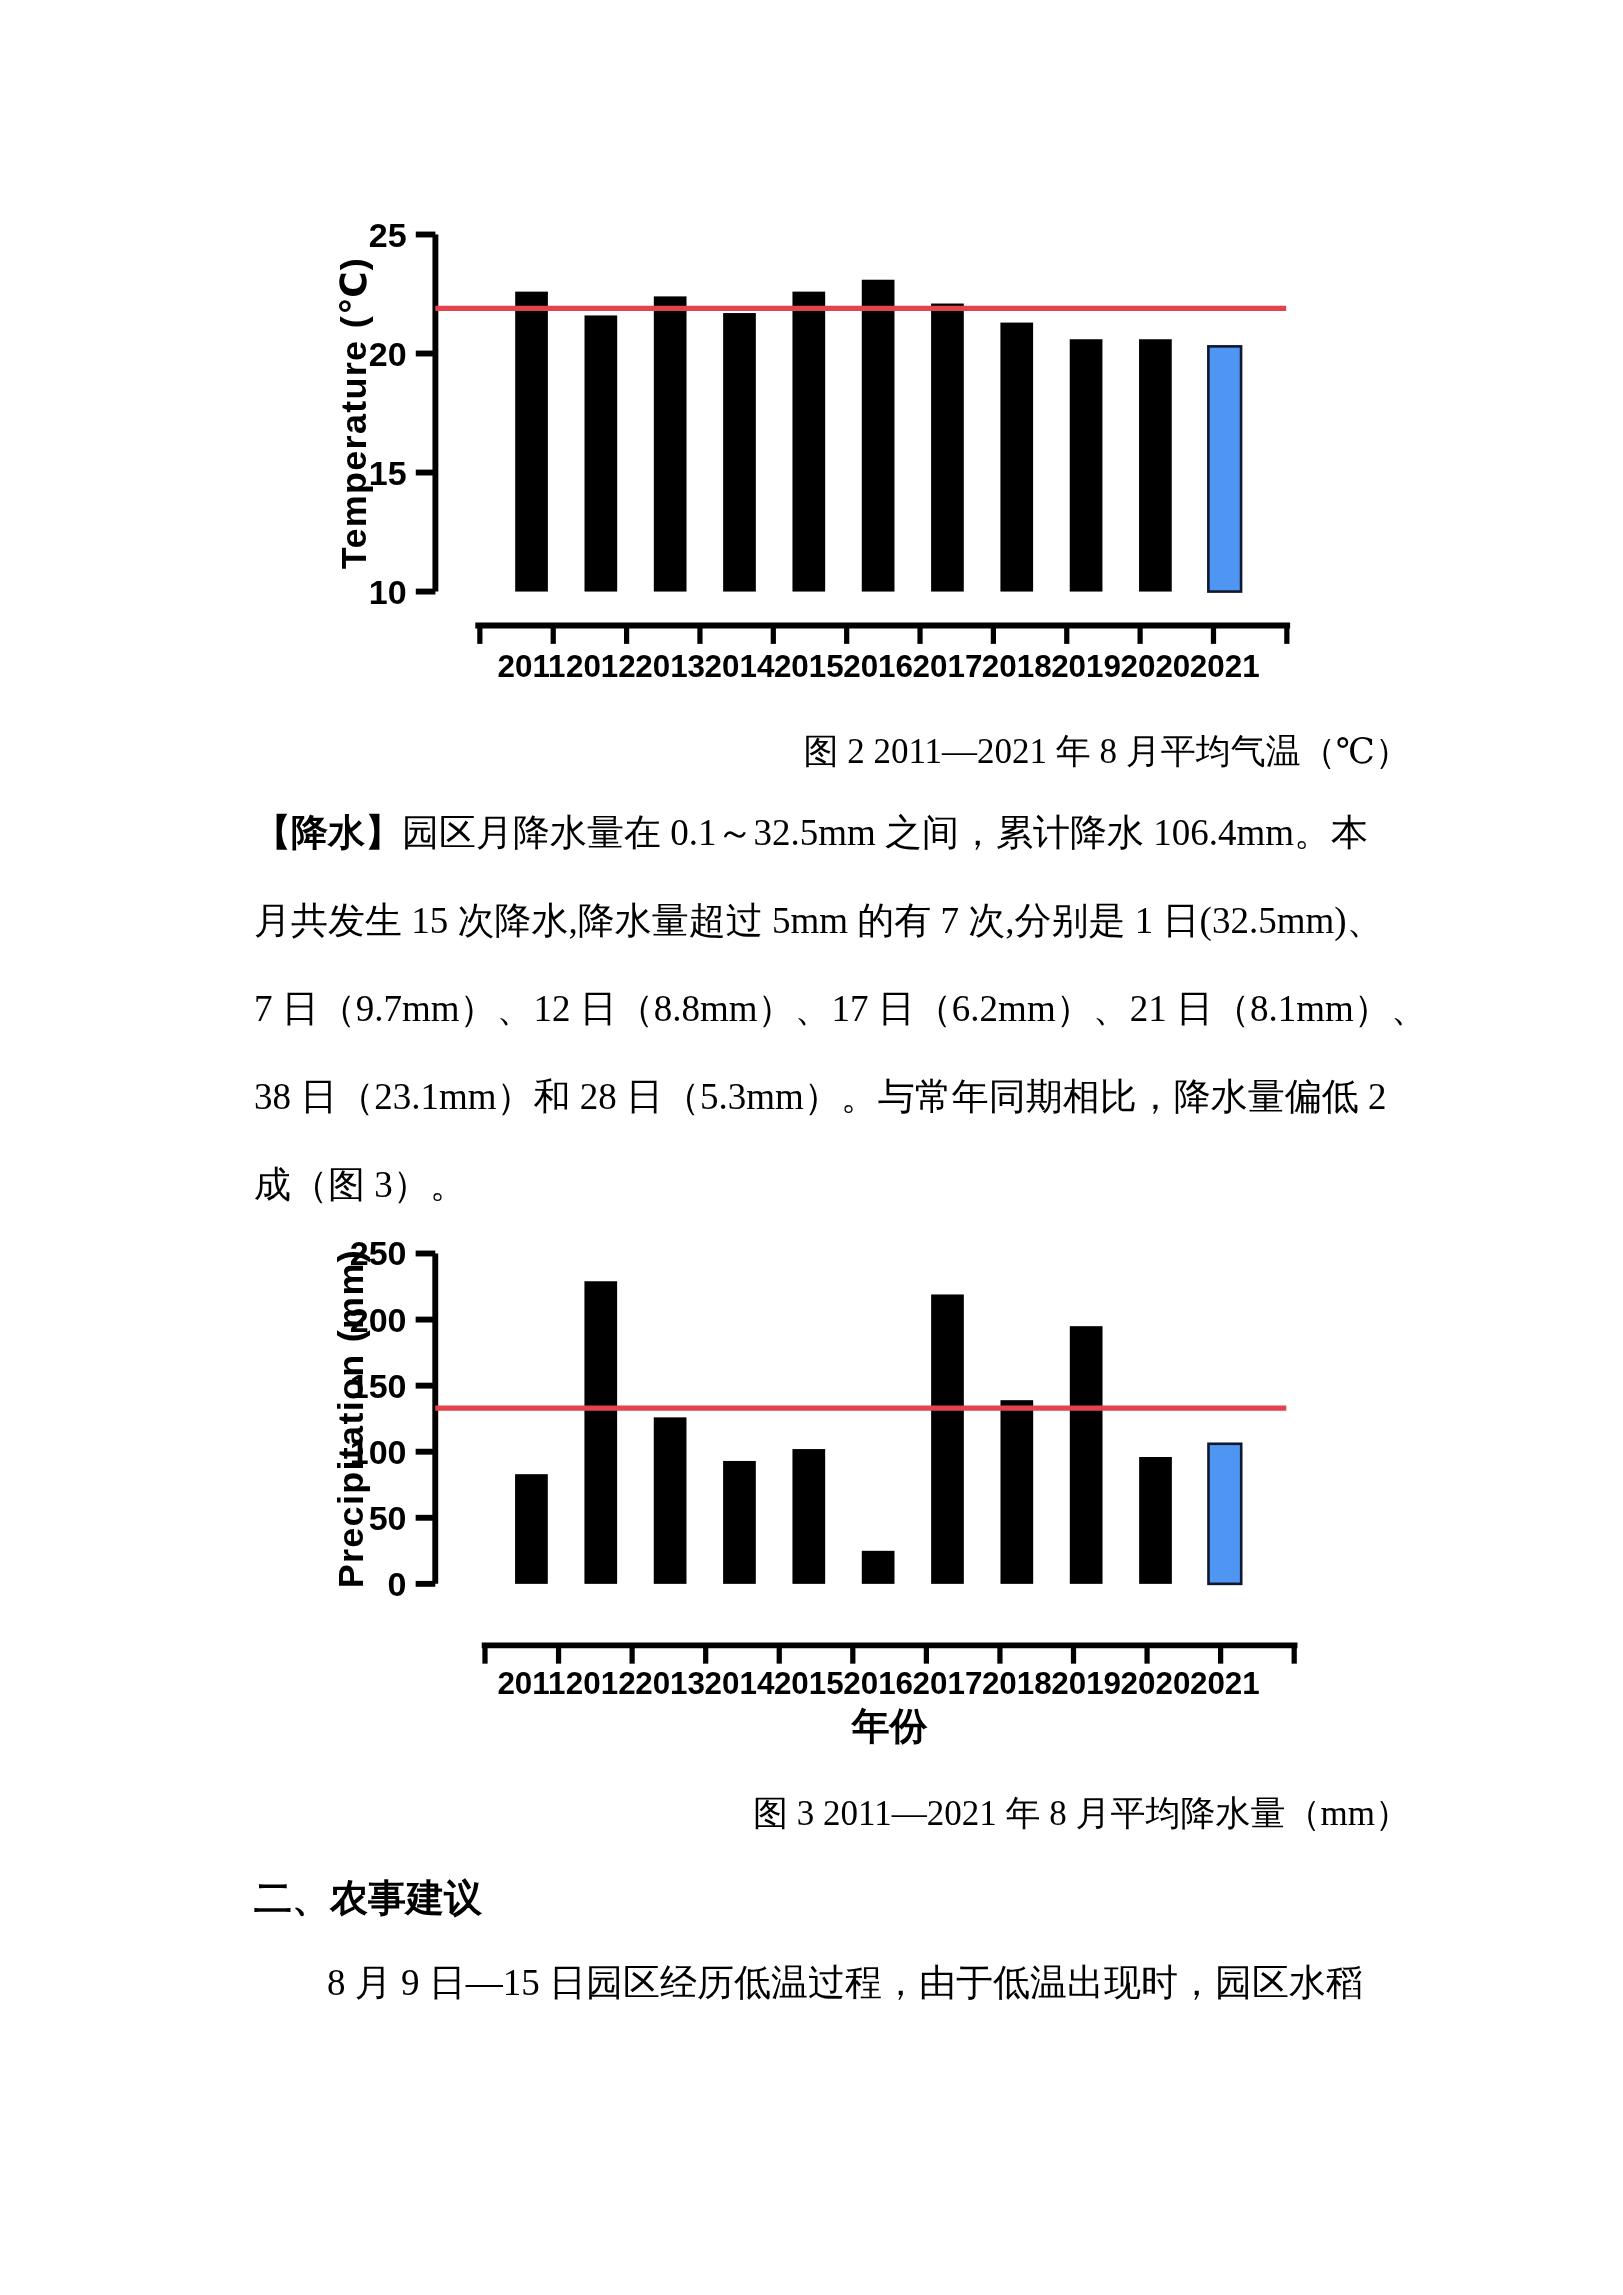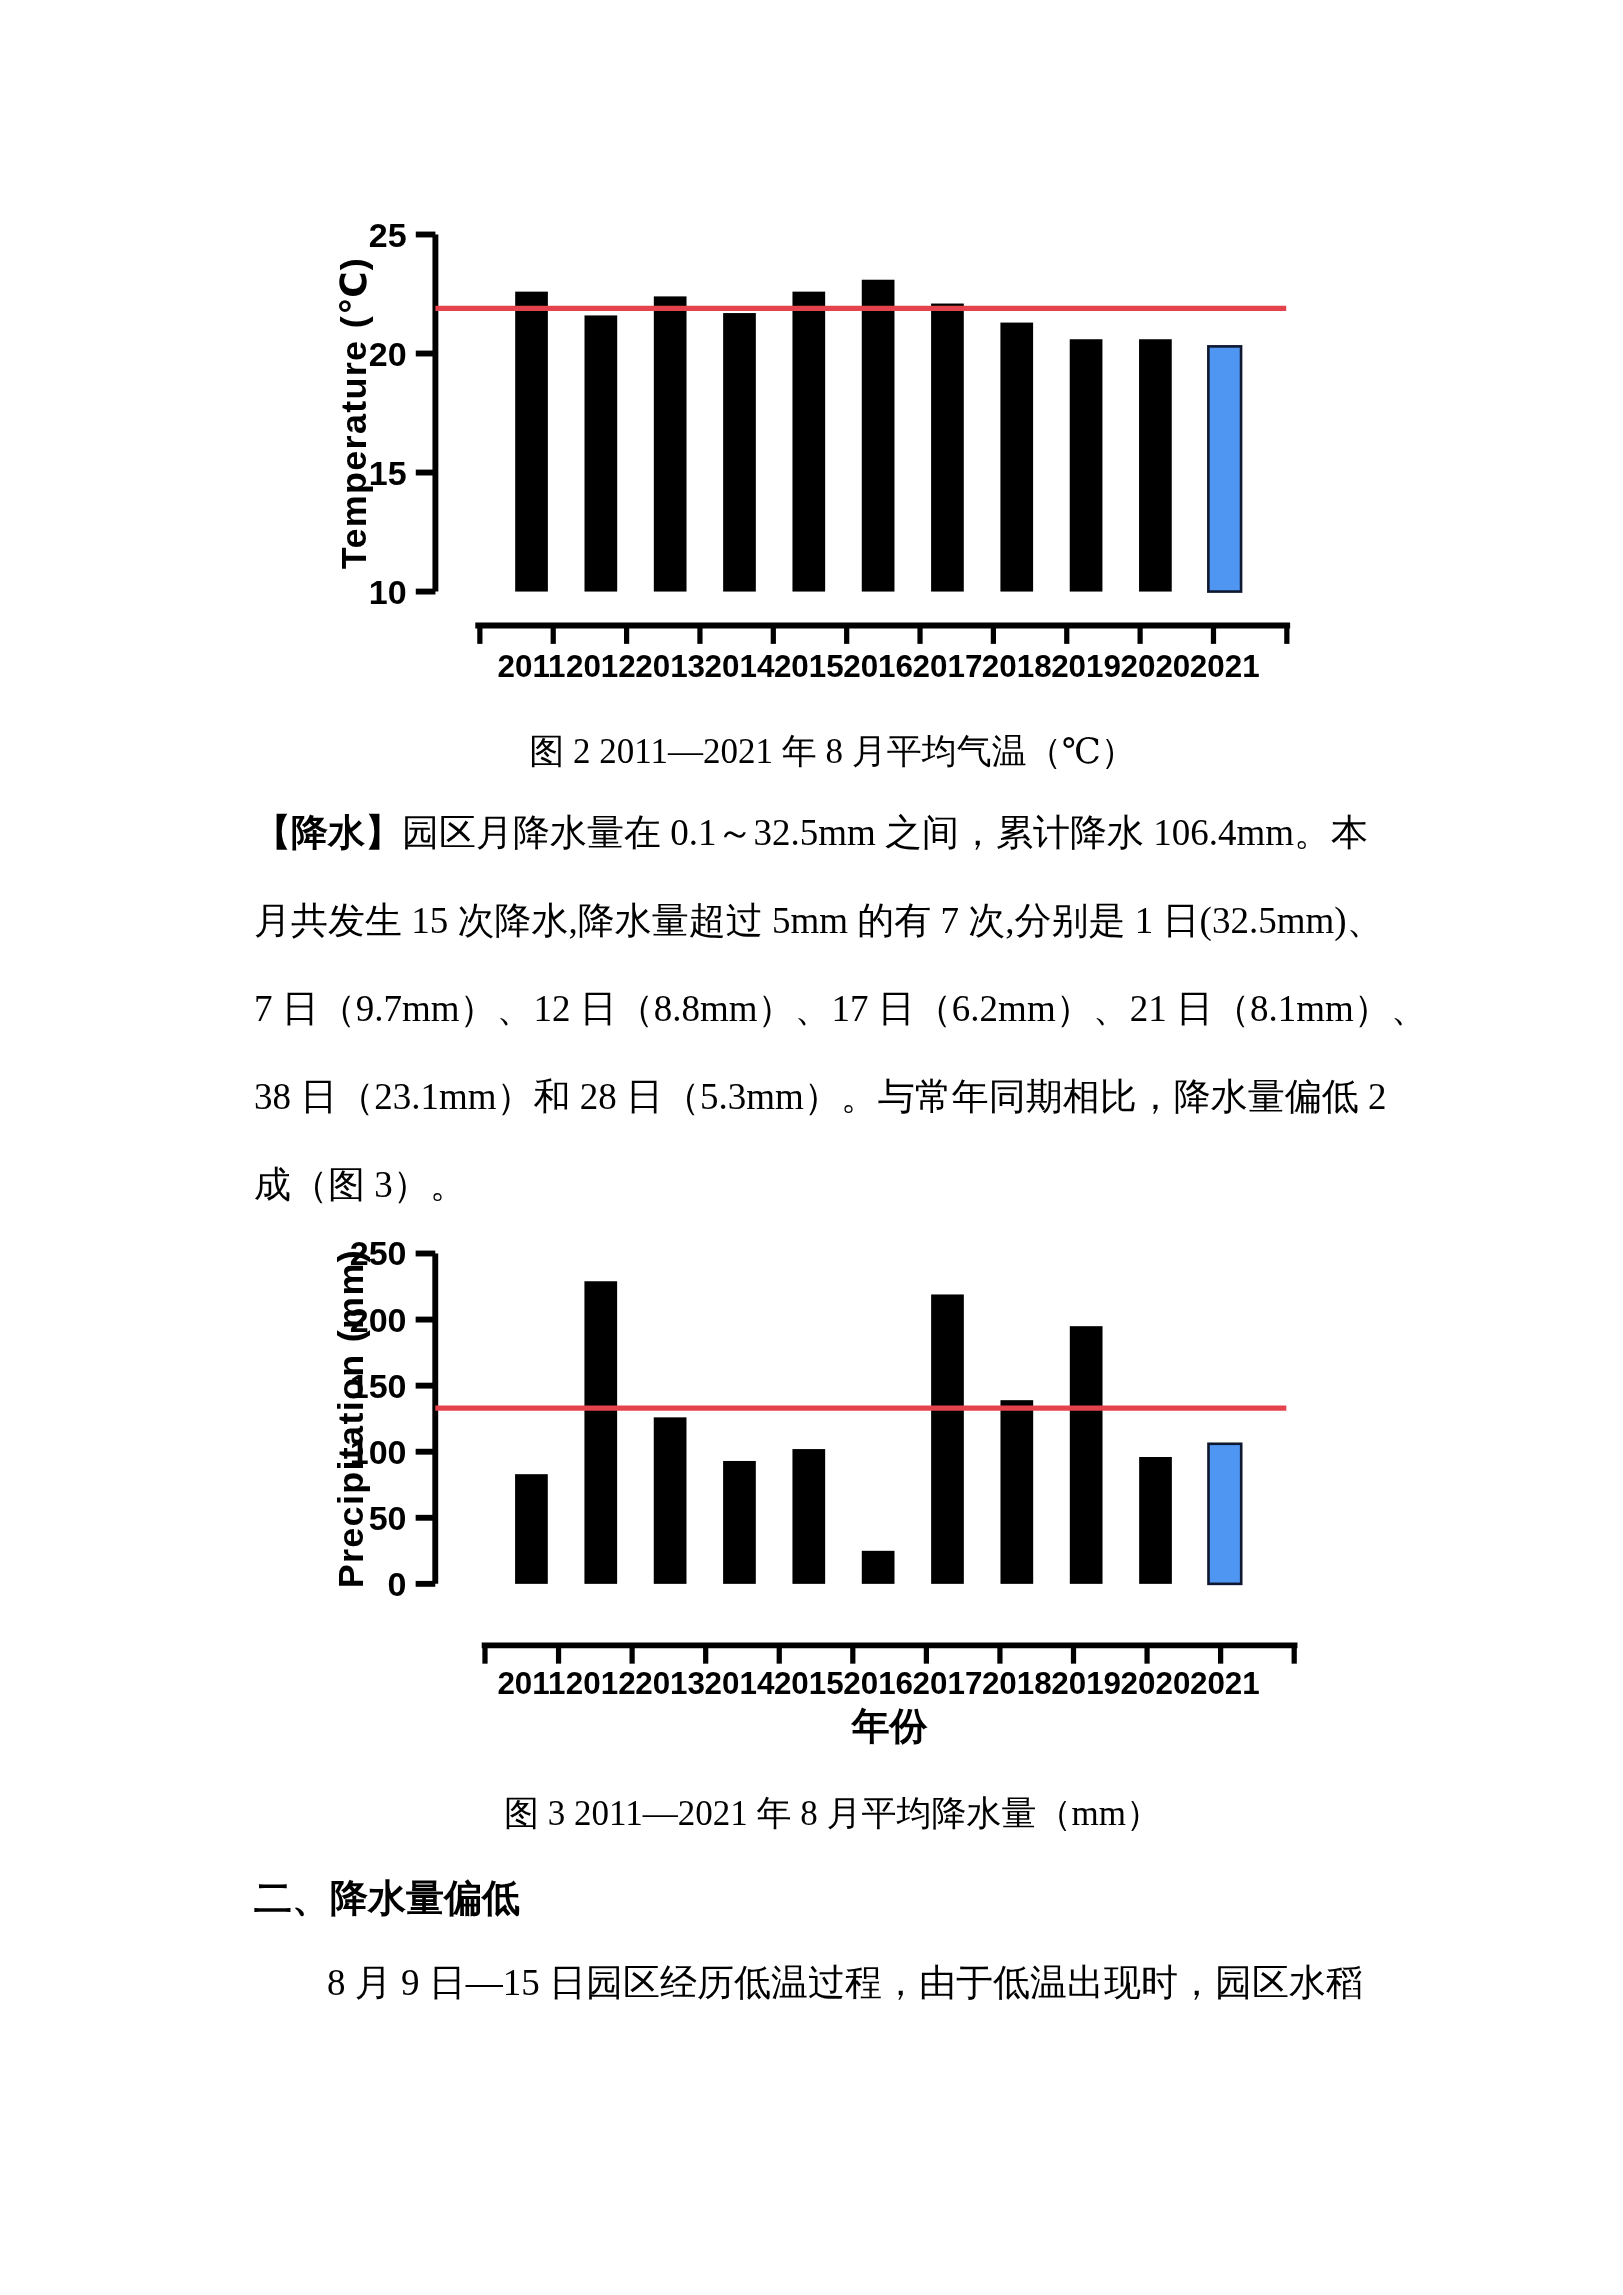--- a/index.html
+++ b/index.html
@@ -12,21 +12,21 @@
     color:#000;
   }
   .chart{
     position:absolute;
     font-family:"Liberation Sans","DejaVu Sans",sans-serif;
   }
   #fig2{left:275px;top:209px;width:1099px;height:497px;}
   #fig3{left:275px;top:1224px;width:1099px;height:530px;}
   .caption{
     position:absolute;left:255px;width:1155px;
-    text-align:center;font-size:35px;line-height:39px;
+    text-align:right;font-size:35px;line-height:39px;
     white-space:nowrap;
   }
   #cap2{top:732px;}
   #cap3{top:1794px;}
   .para{position:absolute;left:254px;width:1161px;}
   #para-precip{top:789px;}
   #para-advice{top:1939px;}
   .bodyline{font-size:37px;line-height:88px;white-space:nowrap;}
   .indent{padding-left:73px;}
   .b{font-weight:bold;}
@@ -148,20 +148,20 @@
       <rect x="1003" y="107.62" width="50" height="442.38" fill="#000000" stroke="none" stroke-width="0"></rect>
       <rect x="1109" y="269.21999999999997" width="50" height="280.78000000000003" fill="#000000" stroke="none" stroke-width="0"></rect>
       <rect x="1215" y="156.10000000000002" width="50" height="393.9" fill="#000000" stroke="none" stroke-width="0"></rect>
       <rect x="1321" y="356.08" width="50" height="193.92000000000002" fill="#000000" stroke="none" stroke-width="0"></rect>
       <rect x="1427" y="335.88" width="50" height="214.12" fill="#4f96f2" stroke="#0e1830" stroke-width="4"></rect>
       <line x1="245" y1="281.34" x2="1546" y2="281.34" stroke="#e4434e" stroke-width="8"></line>
     </svg>
 
   <div class="caption" id="cap3">图 3 2011—2021 年 8 月平均降水量（mm）</div>
 
-  <div class="heading">二、降水量偏低</div>
+  <div class="heading">二、农事建议</div>
 
   <div class="para" id="para-advice">
     <div class="bodyline indent">8 月 9 日—15 日园区经历低温过程，由于低温出现时，园区水稻</div>
   </div>
 
 </div>
 
 
 </body></html>

